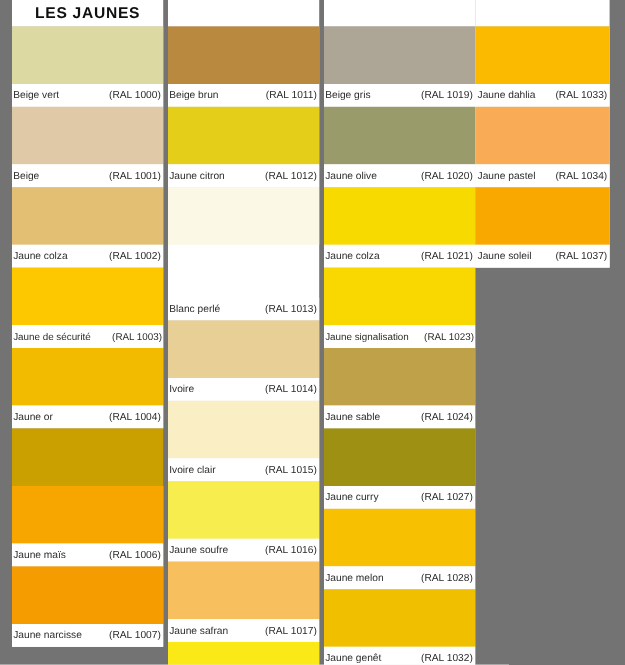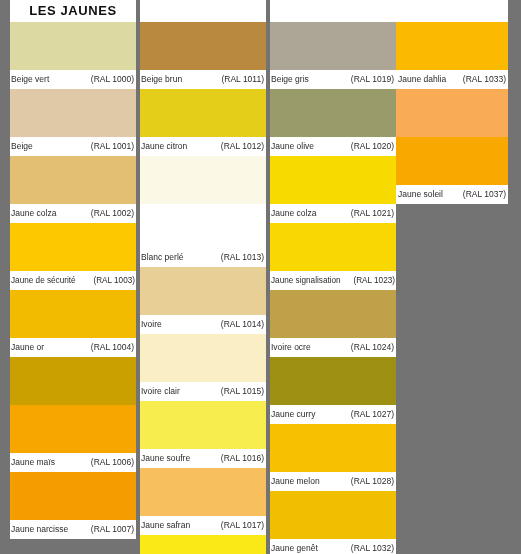--- a/index.html
+++ b/index.html
@@ -237,21 +237,21 @@
     <div class="cell tight">
       <div class="swatch" style="background-color: rgb(248, 216, 0);"></div>
       <div class="caption" style="color: rgb(43, 43, 43);">
         <span class="cname">Jaune signalisation</span>
         <span class="cral">(RAL 1023)</span>
       </div>
     </div>
     <div class="cell">
       <div class="swatch" style="background-color: rgb(191, 161, 74);"></div>
       <div class="caption" style="color: rgb(43, 43, 43);">
-        <span class="cname">Ivoire ocre</span>
+        <span class="cname">Jaune sable</span>
         <span class="cral">(RAL 1024)</span>
       </div>
     </div>
     <div class="cell">
       <div class="swatch" style="background-color: rgb(157, 144, 19);"></div>
       <div class="caption" style="color: rgb(43, 43, 43);">
         <span class="cname">Jaune curry</span>
         <span class="cral">(RAL 1027)</span>
       </div>
     </div>
@@ -276,20 +276,24 @@
 
     <div class="cell">
       <div class="swatch" style="background-color: rgb(251, 186, 0);"></div>
       <div class="caption" style="color: rgb(43, 43, 43);">
         <span class="cname">Jaune dahlia</span>
         <span class="cral">(RAL 1033)</span>
       </div>
     </div>
     <div class="cell">
       <div class="swatch" style="background-color: rgb(249, 171, 86);"></div>
+      <div class="caption" style="color: rgb(43, 43, 43);">
+        <span class="cname">Jaune pastel</span>
+        <span class="cral">(RAL 1034)</span>
+      </div>
     </div>
     <div class="cell">
       <div class="swatch" style="background-color: rgb(249, 168, 0);"></div>
       <div class="caption" style="color: rgb(43, 43, 43);">
         <span class="cname">Jaune soleil</span>
         <span class="cral">(RAL 1037)</span>
       </div>
     </div>
   </div>
 

